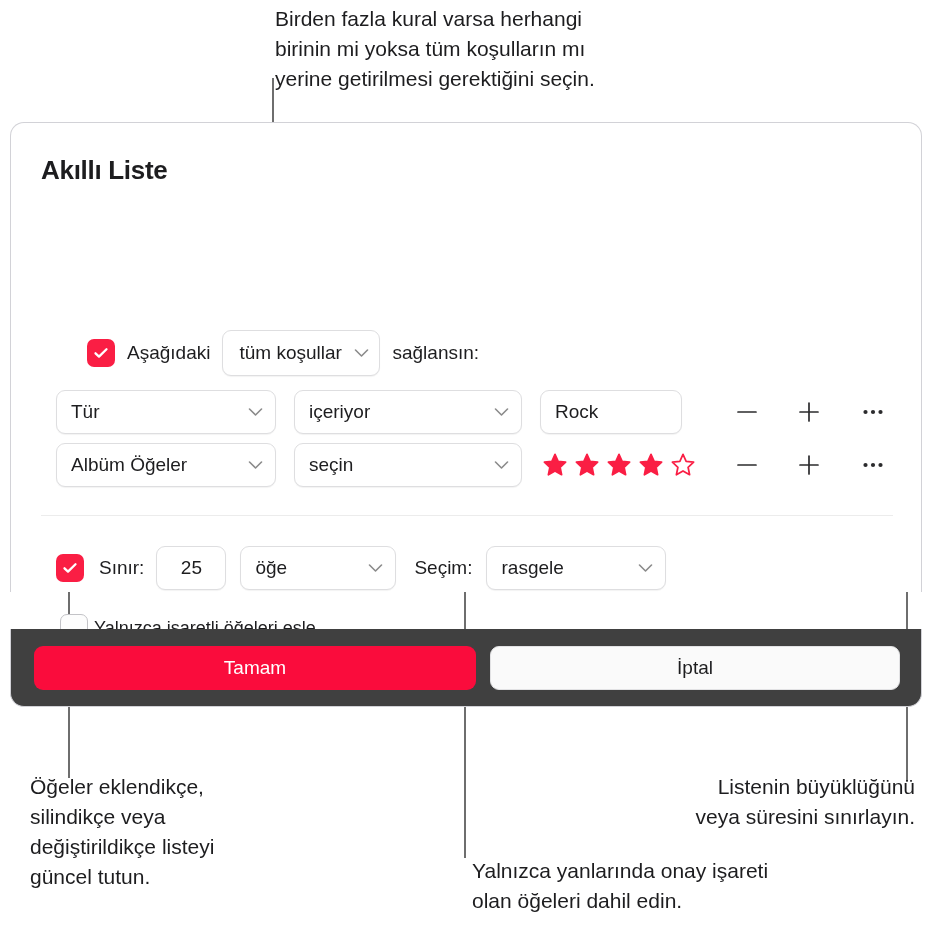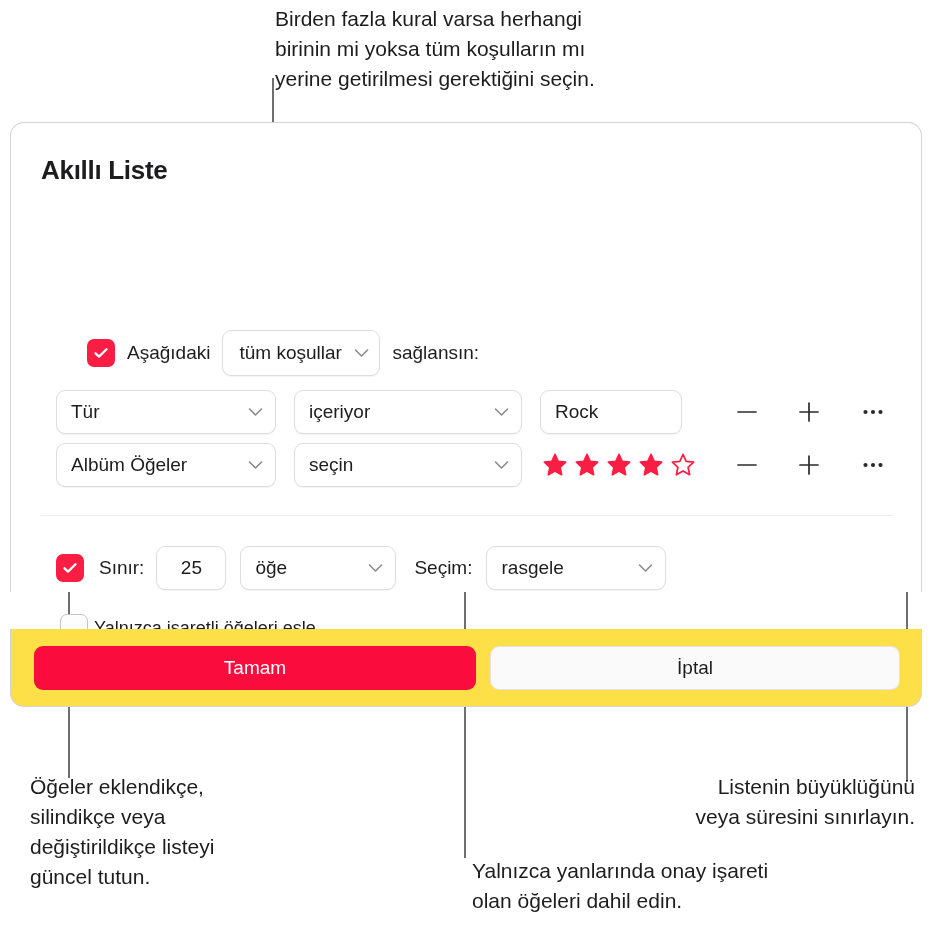--- a/index.html
+++ b/index.html
@@ -150,21 +150,21 @@
   .opt-row { position: absolute; left: 49px; display: flex; align-items: center; gap: 6px; }
   #opt-match { top: 491px; }
   #opt-auto  { top: 550px; }
   #opt-match .opt-lbl { font-size: 18px; }
   #opt-auto  .opt-lbl { font-size: 20px; }
 
   
   #footer {
     position: absolute; left: 10px; top: 629px;
     width: 912px; height: 78px;
-    background: #fde047;
+    background: #404040;
     border-left: 1px solid #d2d2d7;
     border-right: 1px solid #d2d2d7;
     border-bottom: 1px solid #d2d2d7;
     border-bottom-left-radius: 14px;
     border-bottom-right-radius: 14px;
   }
   .footer-btn {
     position: absolute; top: 17px;
     height: 44px; border-radius: 9px;
     display: flex; align-items: center; justify-content: center;

